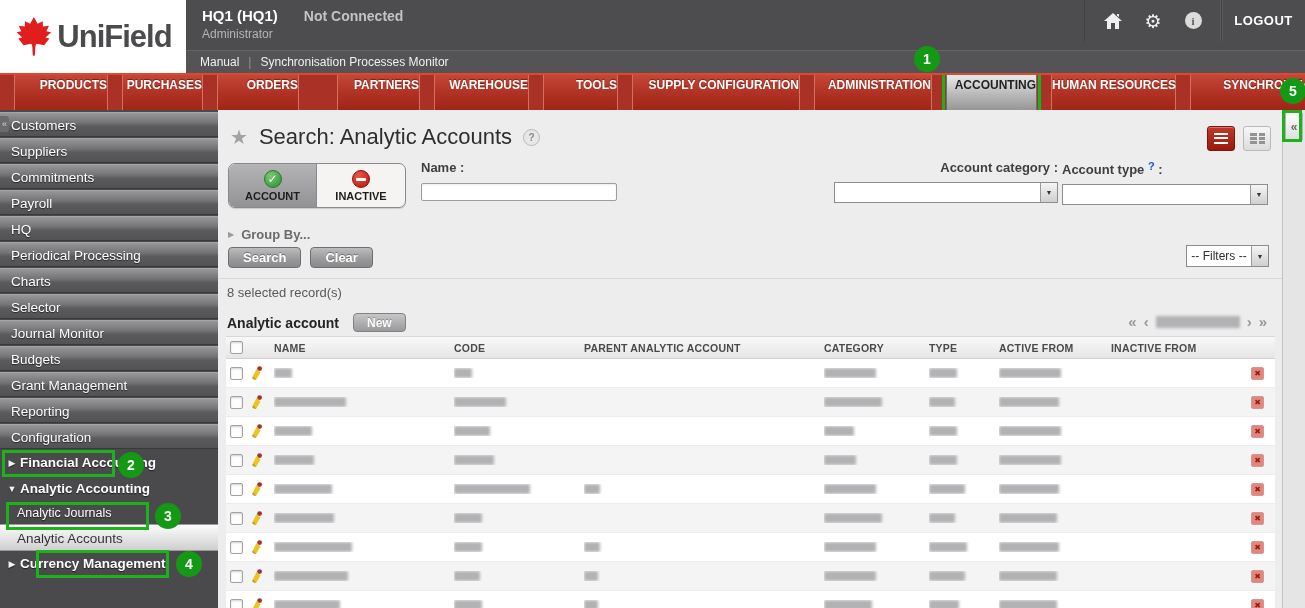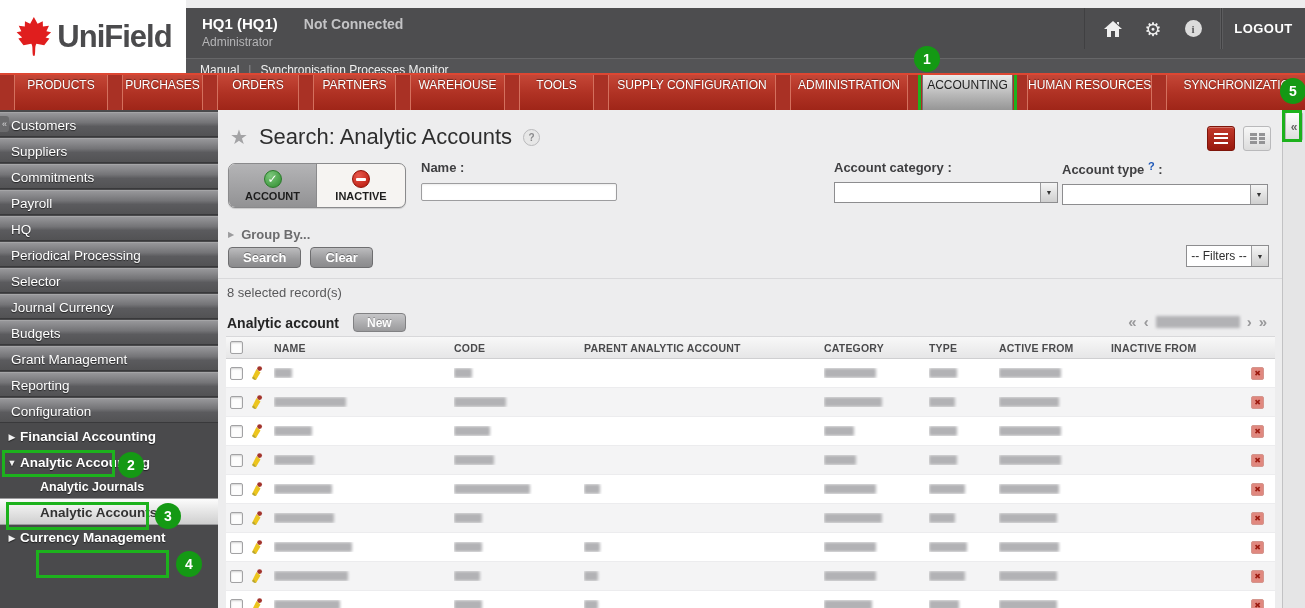--- a/index.html
+++ b/index.html
@@ -1,19 +1,19 @@
 <!DOCTYPE html>
 <html><head>
 <meta charset="utf-8">
 <style>
   html,body{margin:0;padding:0;background:#d7d7d7;}
   .app{position:relative;width:1305px;height:608px;overflow:hidden;background:#ededee;
        font-family:"Liberation Sans","DejaVu Sans",sans-serif;-webkit-font-smoothing:antialiased;}
   
-  .topbar{position:absolute;left:0;top:8px;right:0;height:73px;background:#4d4d4f;}
+  .topbar{position:absolute;left:0;top:0;right:0;height:73px;background:#4d4d4f;}
   .logo-box{position:absolute;left:0;top:0;width:186px;height:73px;background:#fff;
             display:flex;align-items:center;justify-content:center;gap:5px;z-index:5;}
   .logo-text{font-size:31px;font-weight:700;color:#4b4b4d;letter-spacing:-1px;}
   .top-info{position:absolute;left:202px;top:7px;color:#fff;}
   .inst-row{display:flex;gap:26px;align-items:baseline;}
   .inst{font-size:15px;font-weight:700;color:#fdfdfd;}
   .conn{font-size:14px;font-weight:700;color:#c3c3c5;}
   .usr{font-size:12px;color:#b5b5b7;margin-top:3px;}
   .top-icons{position:absolute;right:83px;top:0;height:41px;display:flex;align-items:center;gap:20px;
              padding:0 18px;border-left:1px solid #404042;border-right:1px solid #404042;box-shadow:1px 0 0 #5c5c5e, -1px 0 0 #5c5c5e inset;}
@@ -22,40 +22,40 @@
   .info-ic{width:17px;height:17px;border-radius:50%;background:#dcdcdc;color:#58585a;
            font-size:11px;font-weight:700;display:flex;align-items:center;justify-content:center;font-family:"Liberation Serif",serif;}
   .logout{position:absolute;right:0;top:0;width:83px;height:41px;display:flex;align-items:center;justify-content:center;
           color:#fff;font-size:13px;font-weight:700;letter-spacing:.5px;cursor:pointer;}
   .subbar{position:absolute;left:186px;right:0;bottom:0;height:22px;background:#545456;border-top:1px solid #666668;
           display:flex;align-items:center;gap:9px;padding-left:14px;color:#f0f0f0;font-size:12px;}
   .subbar .sep{color:#8e8e90;}
   
   .menubar{position:absolute;left:0;top:73px;right:0;height:37px;background:#a93125;border-top:2px solid #dd4733;
            box-sizing:border-box;display:flex;align-items:center;padding-left:14px;overflow:hidden;z-index:6;}
-  .menu-btn{flex:0 0 auto;box-sizing:border-box;height:42px;line-height:24px;margin-right:14px;text-align:center;
+  .menu-btn{flex:0 0 auto;box-sizing:border-box;height:42px;line-height:24px;margin-right:14px;text-align:right;
             background:linear-gradient(180deg,#c74939 0%,#b03224 50%,#9c2316 100%);
-            border:1px solid #d4705e;border-radius:3px;color:#fff;font-size:12px;font-weight:400;
+            border:1px solid #d4705e;border-radius:3px;color:#fff;font-size:12px;font-weight:700;
             text-shadow:0 -1px 1px rgba(0,0,0,.45);white-space:nowrap;cursor:pointer;}
   .menu-btn.selected{background:linear-gradient(180deg,#efefef 0%,#bcbcbc 50%,#8f8f8f 100%);
             color:#222;border-color:#6f6f6f;text-shadow:none;}
   .ann-frame{outline:3px solid #1db21d;outline-offset:1px;}
   
   .sidebar{position:absolute;left:0;top:110px;bottom:0;width:218px;background:#4a4a4c;z-index:4;}
   .side-handle{position:absolute;left:0;top:6px;width:9px;height:16px;background:#6b6b6d;color:#d8d8da;
                font-size:9px;line-height:16px;text-align:center;border-radius:0 3px 3px 0;z-index:8;cursor:pointer;}
   .side-menu{padding-top:2px;}
   .side-item{height:25px;line-height:25px;margin-bottom:1px;padding-left:11px;color:#fff;font-size:13.5px;
              background:linear-gradient(180deg,#97979a 0%,#747477 42%,#5b5b5e 58%,#525254 100%);
              border-top:1px solid #a5a5a7;border-bottom:1px solid #39393b;box-sizing:border-box;
              text-shadow:0 1px 1px rgba(0,0,0,.6);cursor:pointer;}
   .tree-parent{height:26px;line-height:26px;color:#fff;font-size:13.5px;font-weight:700;cursor:pointer;
                text-shadow:0 1px 1px rgba(0,0,0,.6);display:flex;align-items:center;}
   .tri{width:16px;text-align:center;font-size:9px;color:#f2f2f2;margin-left:4px;}
-  .tree-child{height:22px;line-height:22px;padding-left:40px;color:#fff;font-size:12.5px;font-weight:700;
+  .tree-child{height:22px;line-height:22px;padding-left:17px;color:#fff;font-size:12.5px;font-weight:400;
               text-shadow:0 1px 1px rgba(0,0,0,.6);cursor:pointer;}
   .tree-child.selected{height:27px;line-height:27px;font-size:13.5px;color:#333;text-shadow:none;
               background:linear-gradient(180deg,#fcfcfc 0%,#e3e3e3 55%,#cfcfcf 100%);
               border-top:1px solid #9a9a9c;border-bottom:1px solid #9a9a9c;box-sizing:border-box;}
   
   .rstrip{position:absolute;right:0;top:110px;bottom:0;width:22px;background:#e5e5e6;border-left:1px solid #c2c2c4;z-index:4;}
   .rcollapse{margin:2px auto 0;width:18px;height:29px;background:linear-gradient(180deg,#fdfdfd,#dedede);
              border:1px solid #b4b4b6;border-radius:2px;color:#666;font-size:12px;font-weight:700;
              display:flex;align-items:center;justify-content:center;cursor:pointer;box-sizing:border-box;}
   
@@ -90,21 +90,21 @@
   .ic-stop{width:18px;height:18px;border-radius:50%;background:radial-gradient(circle at 35% 30%,#e8584c,#b51408);
            border:1px solid #8e0f06;box-sizing:border-box;position:relative;}
   .ic-stop::after{content:"";position:absolute;left:3px;top:7px;width:10px;height:3px;background:#fff;border-radius:1px;}
   
   .field{position:absolute;top:50px;}
   .field label{display:block;font-size:13px;font-weight:700;color:#3f3f41;margin-bottom:7px;}
   .tb{height:18px;border:1px solid #9d9d9f;border-radius:2px;background:#fff;box-shadow:inset 0 1px 2px rgba(0,0,0,.08);
       width:100%;box-sizing:border-box;font-size:12px;padding:0 4px;}
   .f-name{left:203px;width:196px;}
   .f-code{left:403px;width:209px;}
-  .f-cat{left:616px;width:224px;}
+  .f-cat{left:616px;width:224px;text-align:right;}
   .f-type{left:844px;width:206px;}
   .selbox{height:21px;border:1px solid #8d8d8f;background:#fff;display:flex;align-items:center;justify-content:flex-end;
           box-sizing:border-box;cursor:pointer;}
   .selbtn{width:17px;height:100%;background:linear-gradient(180deg,#f5f5f5,#cfcfcf);border-left:1px solid #9a9a9c;
           display:flex;align-items:center;justify-content:center;font-size:7px;color:#333;box-sizing:border-box;}
   .q-blue{color:#1d57b8;font-weight:700;font-size:11px;vertical-align:4px;}
   
   .groupby{position:absolute;left:10px;top:117px;display:flex;align-items:center;gap:7px;cursor:pointer;}
   .groupby .tri2{font-size:8px;color:#9b9b9d;}
   .groupby .gb-label{font-size:13px;font-weight:700;color:#6b6b6d;}
@@ -187,41 +187,42 @@
         <path fill="#e01e1e" d="M22 48 c-1.2-7 .2-11 -2-14 l-9 2 -6-8 4.5-1.2 -6.5-6 5.5-1.2 -3-6.3 7 .8 .2-6 6 3 4.3-8 4.3 8 6-3 .2 6 7-.8 -3 6.3 5.5 1.2 -6.5 6 4.5 1.2 -6 8 -9-2 c-2.2 3-.8 7-2 14 z"></path>
       </svg>
     </span>
     <span class="logo-text">UniField</span>
   </div>
 
   <div class="menubar">
       <div class="menu-btn" style="width: 94px;">PRODUCTS</div>
       <div class="menu-btn" style="width: 81px;">PURCHASES</div>
       <div class="menu-btn" style="width: 82px;">ORDERS</div>
-      <div class="menu-btn" style="width: 83px;">PARTNERS</div>
+      <div class="menu-btn" style="width: 83px; margin-left: 24px;">PARTNERS</div>
       <div class="menu-btn" style="width: 95px;">WAREHOUSE</div>
       <div class="menu-btn" style="width: 75px;">TOOLS</div>
       <div class="menu-btn" style="width: 168px;">SUPPLY CONFIGURATION</div>
       <div class="menu-btn" style="width: 118px;">ADMINISTRATION</div>
       <div class="menu-btn selected ann-frame" style="width: 91px;">ACCOUNTING</div>
       <div class="menu-btn" style="width: 125px;">HUMAN RESOURCES</div>
       <div class="menu-btn" style="width: 150px;">SYNCHRONIZATION</div>
     </div>
 
   <div class="sidebar">
     <div class="side-handle">«</div>
     <div class="side-menu">
         <div class="side-item">Customers</div>
         <div class="side-item">Suppliers</div>
         <div class="side-item">Commitments</div>
         <div class="side-item">Payroll</div>
         <div class="side-item">HQ</div>
         <div class="side-item">Periodical Processing</div>
+        <div class="side-item">Charts</div>
         <div class="side-item">Selector</div>
-        <div class="side-item">Journal Currency</div>
+        <div class="side-item">Journal Monitor</div>
         <div class="side-item">Budgets</div>
         <div class="side-item">Grant Management</div>
         <div class="side-item">Reporting</div>
         <div class="side-item">Configuration</div>
       </div>
     <div>
         <div class="tree-parent">
           <span class="tri">▶</span>
           <span class="tree-label">Financial Accounting</span>
         </div>

